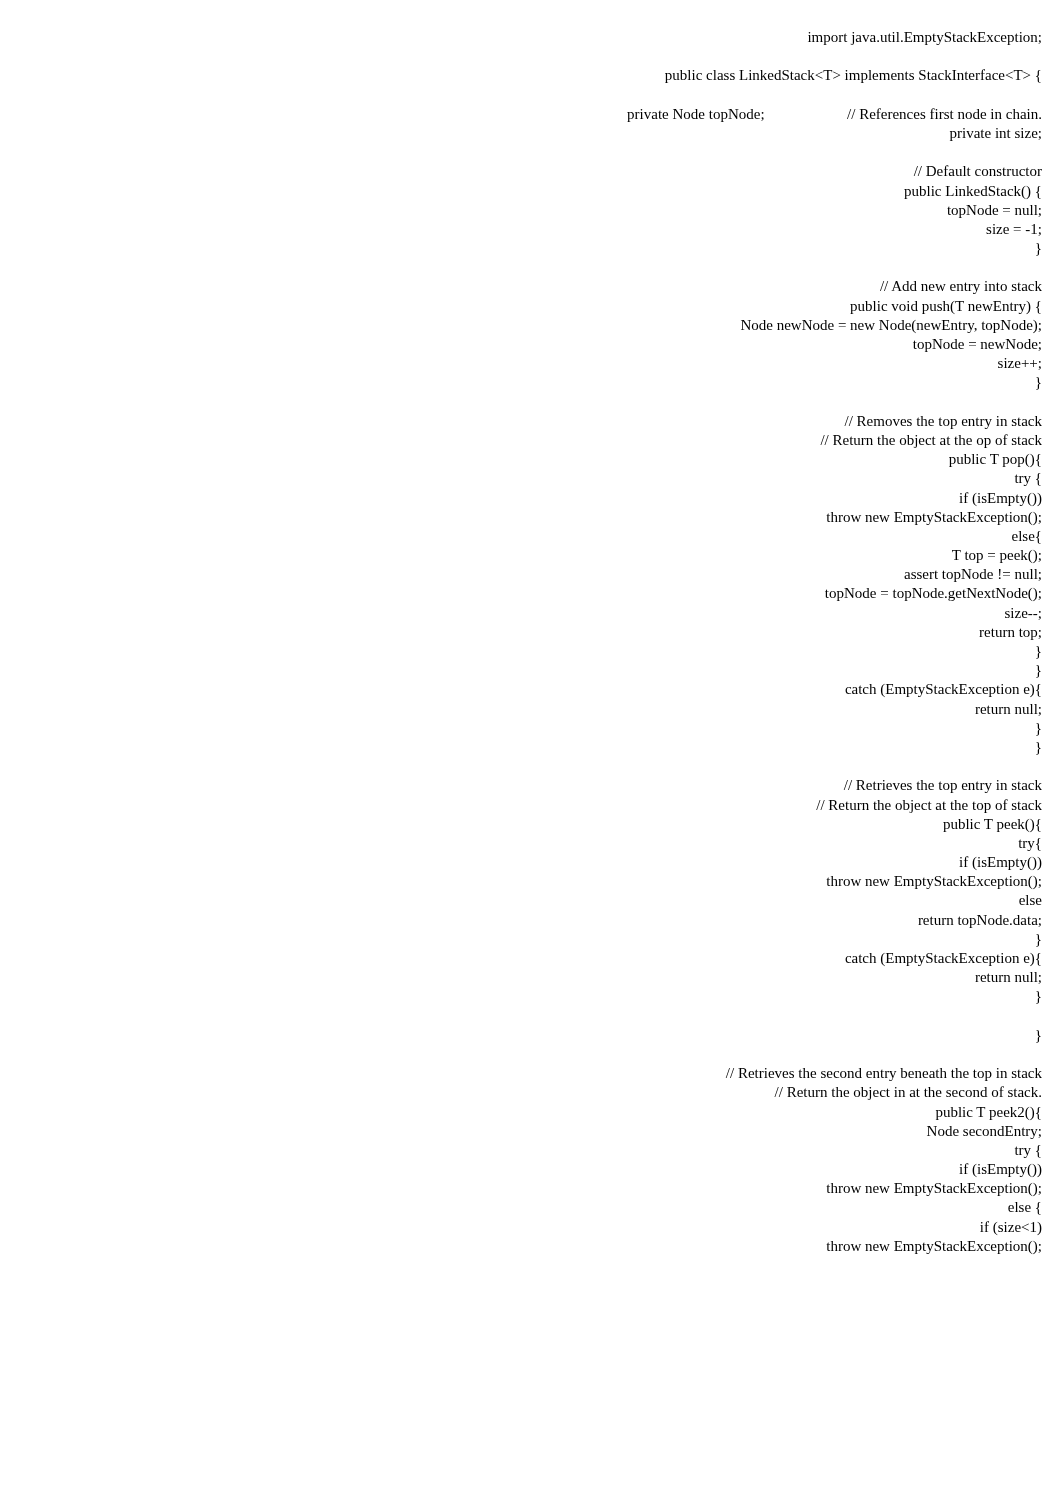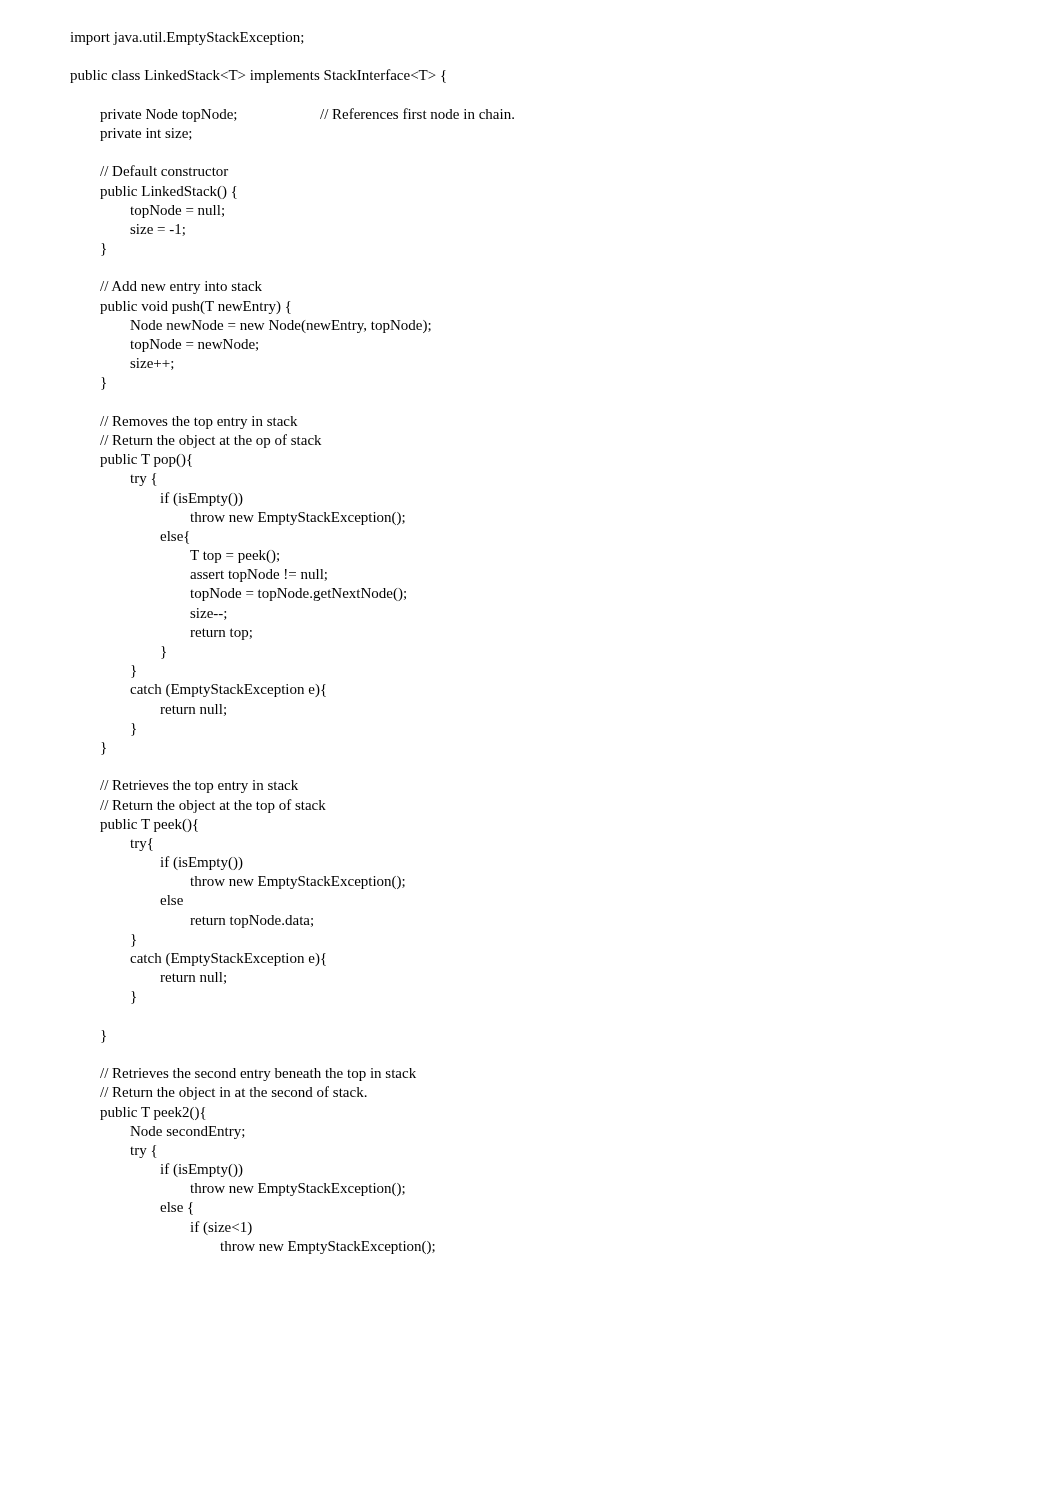--- a/index.html
+++ b/index.html
@@ -8,20 +8,21 @@
       padding: 28px 20px 20px 70px;
       font-family: "Times New Roman", Times, serif;
       font-size: 15px;
       line-height: 1.28;
       color: #000000;
       width: 1062px;
     }
     .code {
       white-space: pre;
       tab-size: 8;
+      text-align: right;
     }
   </style>
 </head>
 <body>
 
 <div class="code">import java.util.EmptyStackException;
 
 public class LinkedStack&lt;T&gt; implements StackInterface&lt;T&gt; {
 
 	private Node topNode;                      // References first node in chain.

